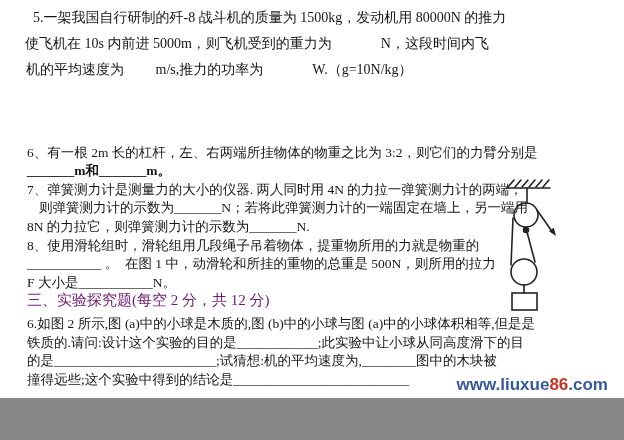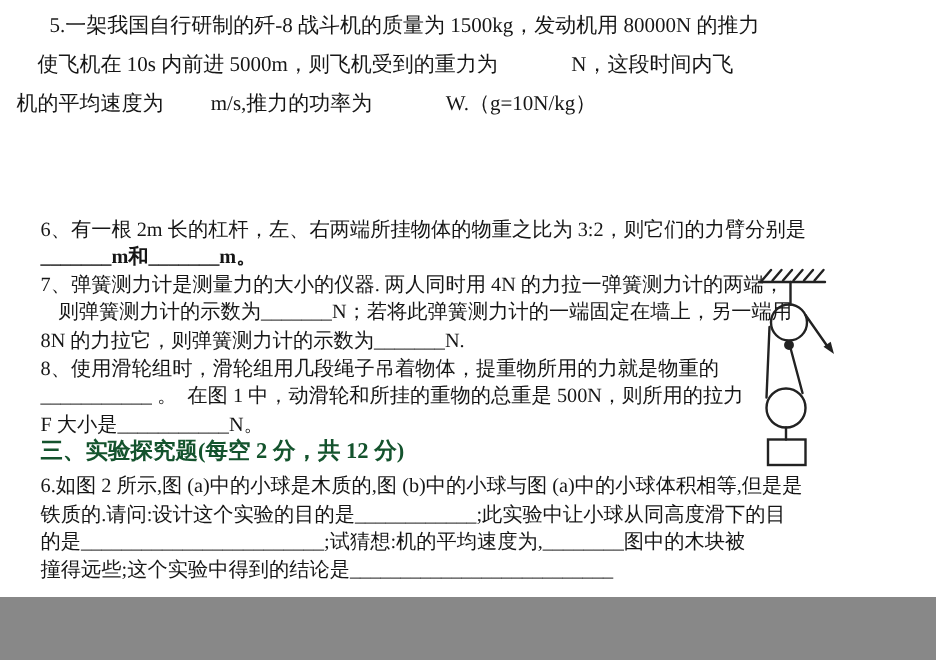--- a/index.html
+++ b/index.html
@@ -16,22 +16,22 @@
     white-space:pre;
     font-size:13.5px;
     line-height:16px;
     color:#161616;
   }
   .q5 .ln{font-size:14px;}
   .sec-title{
     position:absolute;
     white-space:pre;
     font-size:15px;
-    font-weight:bold;
-    color:#14532d;
+    font-weight:normal;
+    color:#701a75;
   }
   .figure{position:absolute;left:494px;top:170px;}
   .watermark{
     position:absolute;
     right:16px;bottom:4px;
     text-align:center;
     font-family:"Liberation Sans","DejaVu Sans",sans-serif;
   }
   .wm-name{
     font-size:21px;
@@ -48,21 +48,21 @@
   .wm-red{color:#cc3322;}
 </style>
 </head>
 <body>
 
 <div class="page">
 
   <div class="q5">
     <div class="ln" style="left:33px;top:10px;">5.一架我国自行研制的歼-8 战斗机的质量为 1500kg，发动机用 80000N 的推力</div>
     <div class="ln" style="left:25px;top:36px;">使飞机在 10s 内前进 5000m，则飞机受到的重力为              N，这段时间内飞</div>
-    <div class="ln" style="left:11px;top:62px;">机的平均速度为         m/s,推力的功率为              W.（g=10N/kg）</div>
+    <div class="ln" style="left:26px;top:62px;">机的平均速度为         m/s,推力的功率为              W.（g=10N/kg）</div>
   </div>
 
   <div>
     <div class="ln" style="left:27px;top:145px;">6、有一根 2m 长的杠杆，左、右两端所挂物体的物重之比为 3:2，则它们的力臂分别是</div>
     <div class="ln" style="left:27px;top:163px;font-weight:bold;">_______m和_______m。</div>
   </div>
 
   <div>
     <div class="ln" style="left:27px;top:182px;">7、弹簧测力计是测量力的大小的仪器. 两人同时用 4N 的力拉一弹簧测力计的两端，</div>
     <div class="ln" style="left:17px;top:200px;margin-left:22px;">则弹簧测力计的示数为_______N；若将此弹簧测力计的一端固定在墙上，另一端用</div>
@@ -116,15 +116,16 @@
       <g>
         <circle cx="30" cy="102" r="13"></circle>
         <line x1="30" y1="115" x2="30" y2="123"></line>
       </g>
 
       <rect x="18" y="123" width="25" height="17"></rect>
     </g>
   </svg>
 
   <div class="watermark">
+    <div class="wm-url"><span class="wm-blue">www.liuxue</span><span class="wm-red">86</span><span class="wm-blue">.com</span></div>
   </div>
 
 </div>
 
 </body></html>

